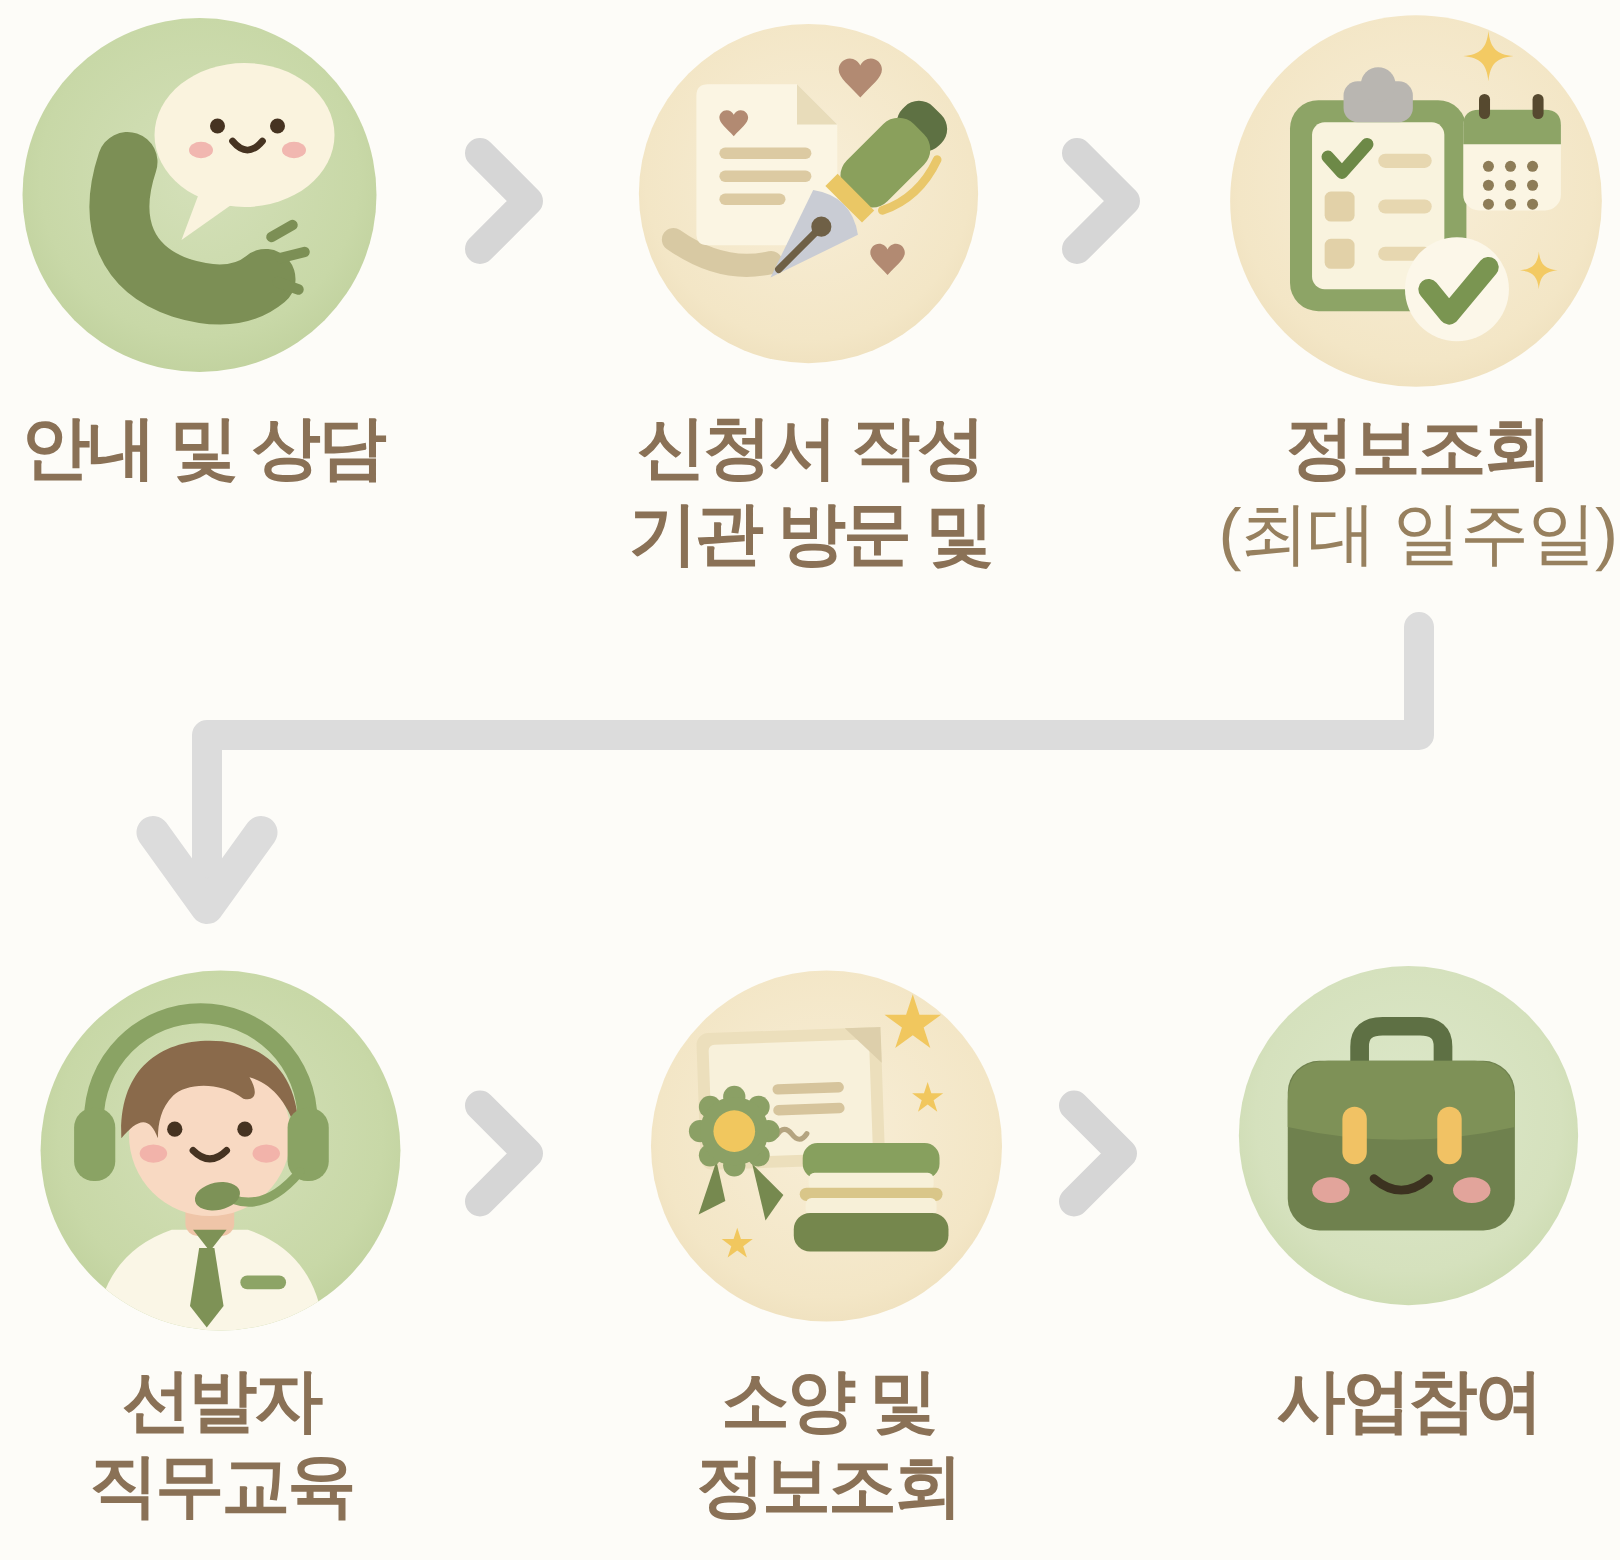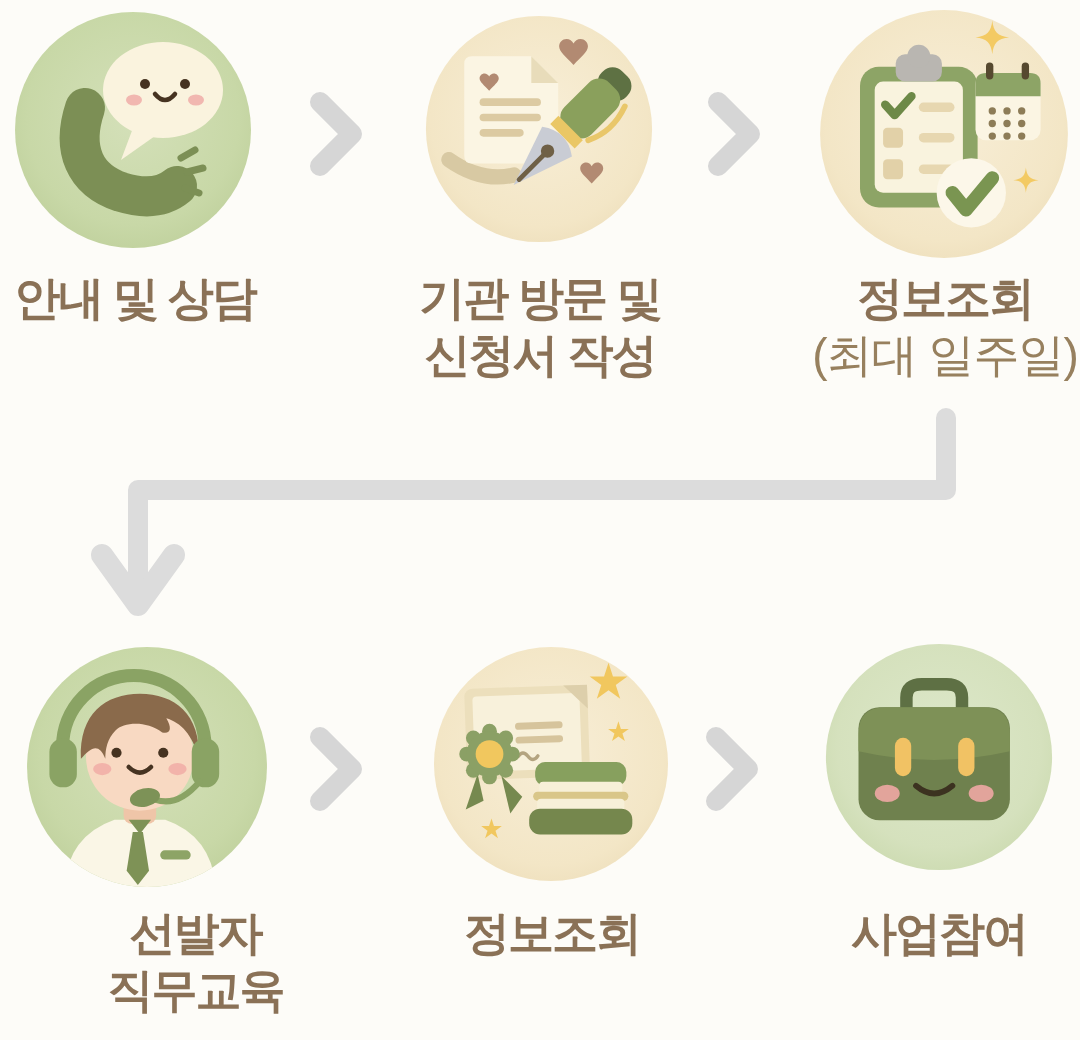--- a/index.html
+++ b/index.html
@@ -91,22 +91,22 @@
         <rect x="118" y="112" width="36" height="12" fill="#eac765"></rect>
         <path d="M136,196 L114,132 Q136,116 158,132 Z" fill="#c9ccd4"></path>
         <line x1="136" y1="188" x2="136" y2="146" stroke="#6f6046" stroke-width="5" stroke-linecap="round"></line>
         <circle cx="136" cy="146" r="7" fill="#6f6046"></circle>
       </g>
       <path transform="translate(141,26) scale(0.94)" fill="#b28a72" d="M16,29 C8,20 0,14.5 0,8.2 C0,3.7 3.7,0 8.2,0 C11.6,0 14.6,2.2 16,5.2 C17.4,2.2 20.4,0 23.8,0 C28.3,0 32,3.7 32,8.2 C32,14.5 24,20 16,29 Z"></path>
       <path transform="translate(163,155) scale(0.75)" fill="#b28a72" d="M16,29 C8,20 0,14.5 0,8.2 C0,3.7 3.7,0 8.2,0 C11.6,0 14.6,2.2 16,5.2 C17.4,2.2 20.4,0 23.8,0 C28.3,0 32,3.7 32,8.2 C32,14.5 24,20 16,29 Z"></path>
     </svg>
   </div>
   <div class="label" style="left:390px;top:270px;width:300px;">
+    <span class="line">신청서 작성</span>
     <span class="line">기관 방문 및</span>
-    <span class="line">신청서 작성</span>
   </div>
 
   <div class="abs" style="left:706px;top:90px;">
     <svg width="56" height="88" viewBox="0 0 56 88">
       <path d="M12,12 L44,44 L12,76" fill="none" stroke="#d6d6d6" stroke-width="20" stroke-linecap="round" stroke-linejoin="round"></path>
     </svg>
   </div>
 
   <div class="abs" style="left:818px;top:8px;width:252px;height:252px;">
     <svg width="252" height="252" viewBox="0 0 240 240">
@@ -188,21 +188,21 @@
         <circle cx="90" cy="106" r="5" fill="#463321"></circle>
         <circle cx="136" cy="106" r="5" fill="#463321"></circle>
         <ellipse cx="76" cy="122" rx="9" ry="6" fill="#f2b3aa"></ellipse>
         <ellipse cx="150" cy="122" rx="9" ry="6" fill="#f2b3aa"></ellipse>
         <path d="M102,120 Q113,131 124,120" fill="none" stroke="#463321" stroke-width="4.5" stroke-linecap="round"></path>
         <path d="M172,134 Q150,160 128,152" fill="none" stroke="#8aa364" stroke-width="6" stroke-linecap="round"></path>
         <ellipse cx="118" cy="150" rx="15" ry="9" fill="#7d9257" transform="rotate(-12 118 150)"></ellipse>
       </g>
     </svg>
   </div>
-  <div class="label" style="left:0px;top:905px;width:295px;margin-left:48px;">
+  <div class="label" style="left:0px;top:905px;width:295px;">
     <span class="line">선발자</span>
     <span class="line">직무교육</span>
   </div>
 
   <div class="abs" style="left:308px;top:725px;">
     <svg width="56" height="88" viewBox="0 0 56 88">
       <path d="M12,12 L44,44 L12,76" fill="none" stroke="#d6d6d6" stroke-width="20" stroke-linecap="round" stroke-linejoin="round"></path>
     </svg>
   </div>
 
@@ -242,20 +242,21 @@
       <rect x="108" y="138" width="84" height="12" rx="4" fill="#f7f0d8"></rect>
       <rect x="102" y="148" width="96" height="9" rx="4.5" fill="#d9c689"></rect>
       <rect x="106" y="155" width="88" height="12" rx="4" fill="#f7f0d8"></rect>
       <rect x="98" y="165" width="104" height="26" rx="11" fill="#75874d"></rect>
       <polygon transform="translate(178,38)" fill="#f1c75e" points="0,-20 4.5,-6.2 19,-6.2 7.3,2.4 11.8,16.2 0,7.6 -11.8,16.2 -7.3,2.4 -19,-6.2 -4.5,-6.2"></polygon>
       <polygon transform="translate(188,88) scale(0.55)" fill="#f1c75e" points="0,-20 4.5,-6.2 19,-6.2 7.3,2.4 11.8,16.2 0,7.6 -11.8,16.2 -7.3,2.4 -19,-6.2 -4.5,-6.2"></polygon>
       <polygon transform="translate(60,186) scale(0.55)" fill="#f1c75e" points="0,-20 4.5,-6.2 19,-6.2 7.3,2.4 11.8,16.2 0,7.6 -11.8,16.2 -7.3,2.4 -19,-6.2 -4.5,-6.2"></polygon>
     </svg>
   </div>
   <div class="label" style="left:402px;top:905px;width:300px;">
+    <span class="line">소양 및</span>
     <span class="line">정보조회</span>
   </div>
 
   <div class="abs" style="left:704px;top:725px;">
     <svg width="56" height="88" viewBox="0 0 56 88">
       <path d="M12,12 L44,44 L12,76" fill="none" stroke="#d6d6d6" stroke-width="20" stroke-linecap="round" stroke-linejoin="round"></path>
     </svg>
   </div>
 
   <div class="abs" style="left:824px;top:642px;width:230px;height:230px;">

